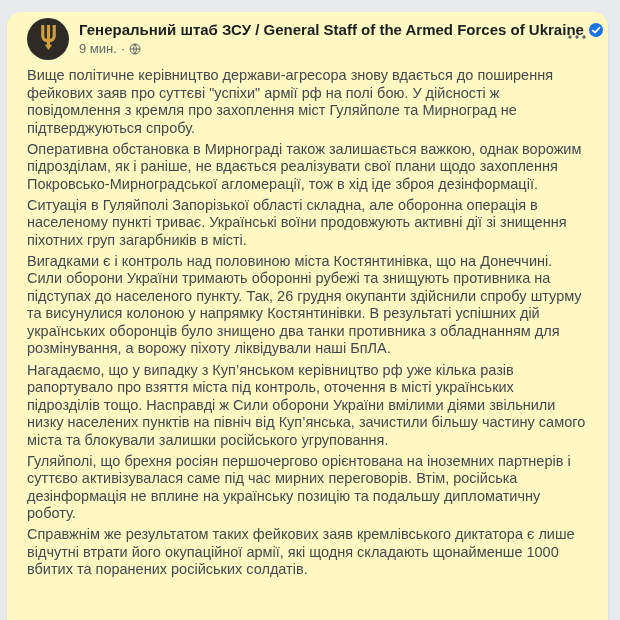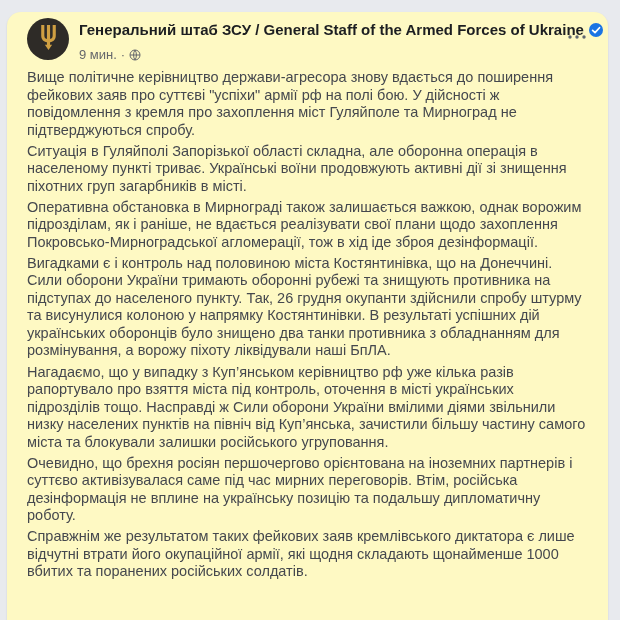--- a/index.html
+++ b/index.html
@@ -49,21 +49,21 @@
     font-size: 15px;
     font-weight: 600;
     color: #1c1e21;
     white-space: nowrap;
     cursor: pointer;
   }
   .meta-row {
     display: flex;
     align-items: center;
     gap: 4px;
-    margin-top: 9px;
+    margin-top: 3px;
     font-size: 13px;
     color: #65676b;
   }
   .meta-row .sep { color: #65676b; }
   .timestamp { cursor: pointer; }
   .more-btn {
     position: absolute;
     top: 10px;
     right: 16px;
     width: 30px;
@@ -128,22 +128,22 @@
           <circle cx="10" cy="3" r="1.7" fill="#606770"></circle>
           <circle cx="17" cy="3" r="1.7" fill="#606770"></circle>
         </svg>
       </span>
     </div>
 
   </div>
 
   <div class="post-body">
     <p>Вище політичне керівництво держави-агресора знову вдається до поширення фейкових заяв про суттєві "успіхи" армії рф на полі бою. У дійсності ж повідомлення з кремля про захоплення міст Гуляйполе та Мирноград не підтверджуються спробу.</p>
+    <p>Оперативна обстановка в Мирнограді також залишається важкою, однак ворожим підрозділам, як і раніше, не вдається реалізувати свої плани щодо захоплення Покровсько-Мирноградської агломерації, тож в хід іде зброя дезінформації.</p>
     <p>Ситуація в Гуляйполі Запорізької області складна, але оборонна операція в населеному пункті триває. Українські воїни продовжують активні дії зі знищення піхотних груп загарбників в місті.</p>
-    <p>Оперативна обстановка в Мирнограді також залишається важкою, однак ворожим підрозділам, як і раніше, не вдається реалізувати свої плани щодо захоплення Покровсько-Мирноградської агломерації, тож в хід іде зброя дезінформації.</p>
     <p>Вигадками є і контроль над половиною міста Костянтинівка, що на Донеччині.  Сили оборони України тримають оборонні рубежі та знищують противника на підступах до населеного пункту. Так, 26 грудня окупанти здійснили спробу штурму та висунулися колоною у напрямку Костянтинівки. В результаті успішних дій українських оборонців було знищено два танки противника з обладнанням для розмінування, а ворожу піхоту ліквідували наші БпЛА.</p>
     <p>Нагадаємо, що у випадку з Куп’янськом керівництво рф уже кілька разів рапортувало про взяття міста під контроль, оточення в місті українських підрозділів тощо. Насправді ж Сили оборони України вмілими діями звільнили низку населених пунктів на північ від Куп’янська, зачистили більшу частину самого міста та блокували залишки російського угруповання.</p>
-    <p>Очевидно, що брехня росіян першочергово орієнтована на іноземних партнерів і суттєво активізувалася саме під час мирних переговорів. Втім, російська дезінформація не вплине на українську позицію та подальшу дипломатичну роботу.</p>
+    <p>Гуляйполі, що брехня росіян першочергово орієнтована на іноземних партнерів і суттєво активізувалася саме під час мирних переговорів. Втім, російська дезінформація не вплине на українську позицію та подальшу дипломатичну роботу.</p>
     <p>Справжнім же результатом таких фейкових заяв кремлівського диктатора є лише відчутні втрати його окупаційної армії, які щодня складають щонайменше 1000 вбитих та поранених російських солдатів.</p>
 
   </div>
 
 </div>
 
 </body></html>

